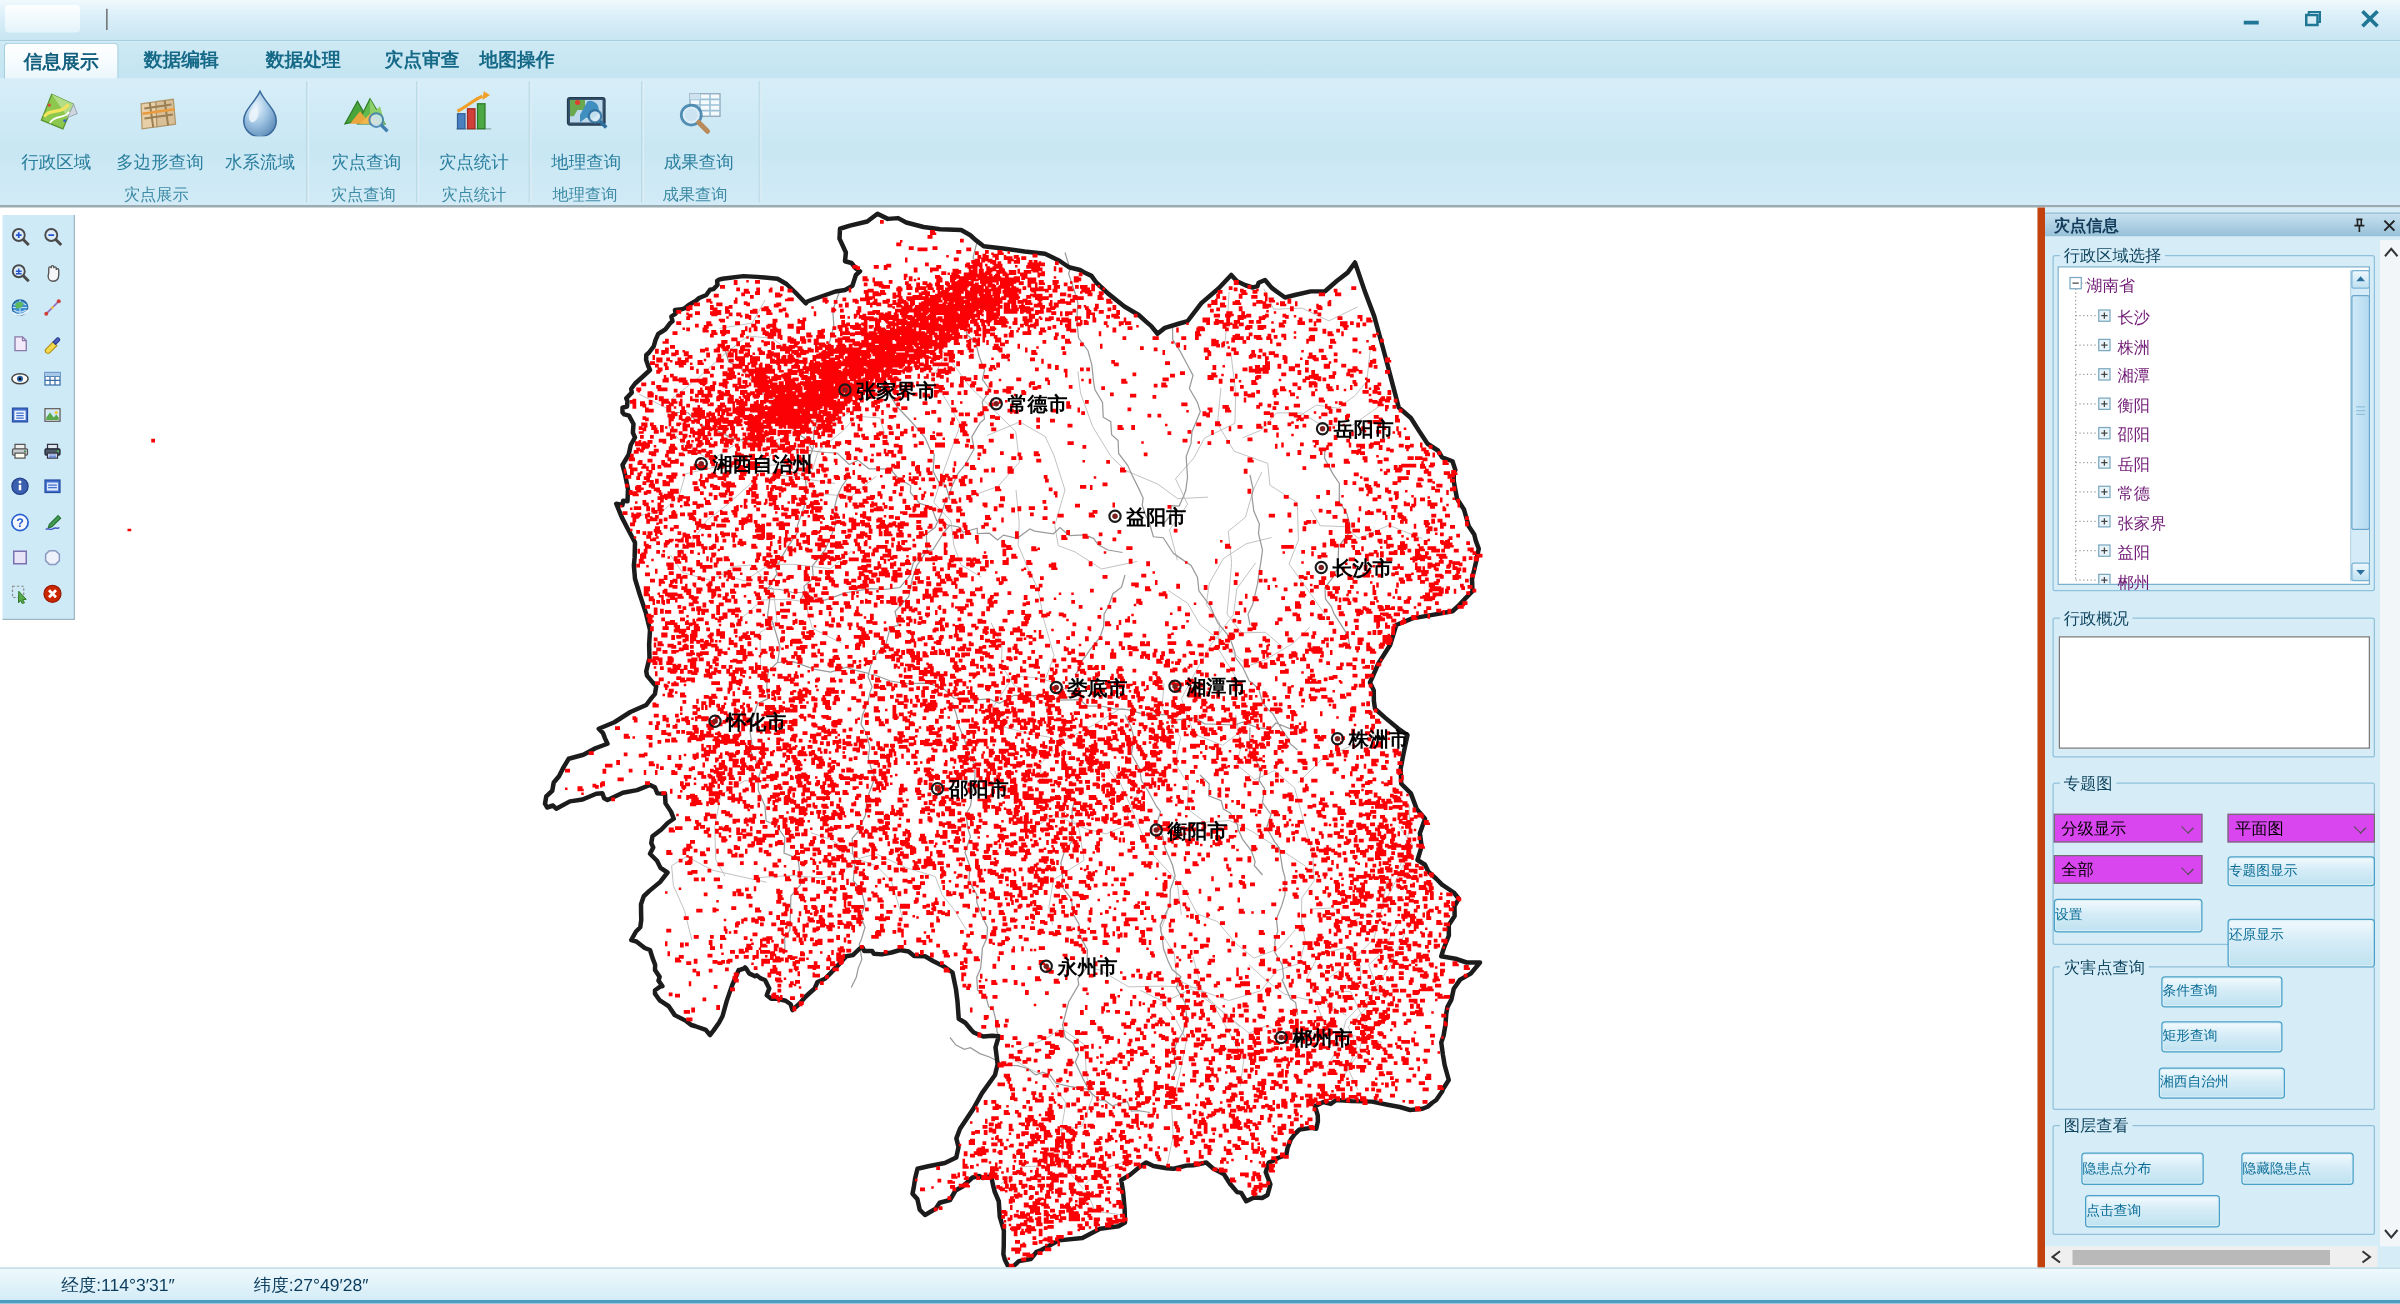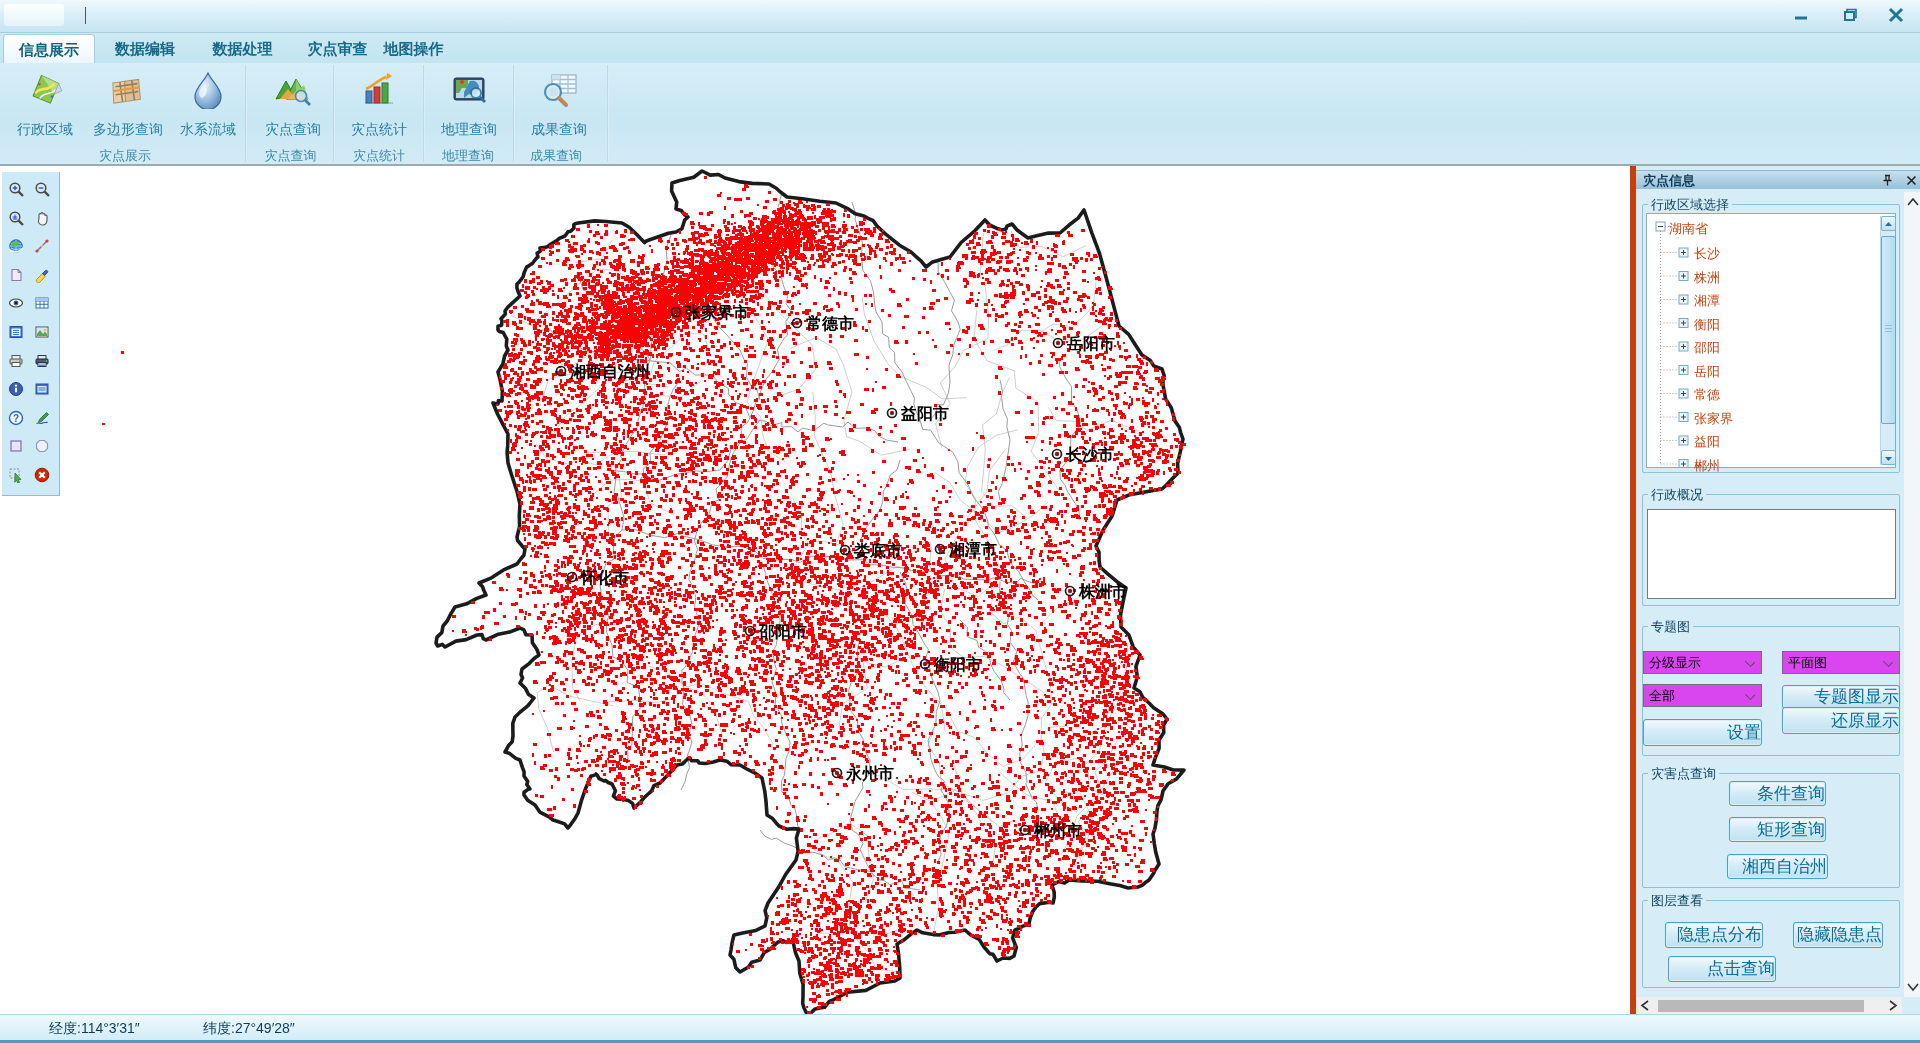--- a/index.html
+++ b/index.html
@@ -17,24 +17,24 @@
 .rbtn .ic{display:block;margin:4px auto 2px}
 .rlab{position:absolute;top:58px;width:100%;left:0;text-align:center;font-size:14px;color:#2a7e9d}
 .glab{position:absolute;top:84px;text-align:center;font-size:13px;color:#3d8aa5}
 .mapwrap{position:absolute;left:0;top:168px;width:1630px;height:846px;background:#fff;overflow:hidden}
 .ltool{position:absolute;left:2px;top:4px;width:58px;height:324px;background:#cfeaf7;border-right:1px solid #9eb7c2;border-bottom:1px solid #9eb7c2}
 .rpanel{position:absolute;left:1630px;top:166px;width:290px;height:848px;background:#d6edf8;border-left:6px solid #c2410c}
 .ptitle{position:absolute;left:0;top:4px;width:290px;height:19px;background:linear-gradient(#c6e0ef,#97c0d8);border-top:1px solid #8fb8d0;font-size:13px;font-weight:bold;color:#123c5a;line-height:19px;padding-left:7px}
 .grplab{position:absolute;font-size:13px;color:#10455f;background:#d6edf8;padding:0 3px}
 .grpbox{position:absolute;border:1px solid #8fc2da;border-radius:2px}
 .treebox{position:absolute;left:10px;top:47px;width:250px;height:255px;background:#fff;border:1px solid #7ab0ca}
-.titem{position:absolute;font-size:13px;color:#c2410c;white-space:nowrap}
+.titem{position:absolute;font-size:13px;color:#701a75;white-space:nowrap}
 .combo{position:absolute;height:23px;background:#d946ef;border:1px solid #707070;font-size:13px;color:#000;line-height:21px;padding-left:5px}
 .combo:after{content:"";position:absolute;right:7px;top:8px;width:7px;height:7px;border-right:1.6px solid #505050;border-bottom:1.6px solid #505050;transform:rotate(45deg) scale(1,.8);margin-top:-2px}
-.btn{position:absolute;background:linear-gradient(#f2fafd,#d5ecf7 45%,#bfe2f0);border:1px solid #49a0c6;border-radius:3px;font-size:17px;color:#0a6d96;text-align:right;box-shadow:0 0 0 1px #d9eef7 inset}
+.btn{position:absolute;background:linear-gradient(#f2fafd,#d5ecf7 45%,#bfe2f0);border:1px solid #49a0c6;border-radius:3px;font-size:11px;color:#0a6d96;text-align:left;box-shadow:0 0 0 1px #d9eef7 inset}
 .statusbar{position:absolute;left:0;top:1014px;width:1920px;height:26px;background:linear-gradient(#eef9fd,#d4ecf7);border-top:1px solid #b0d4e2;font-size:14px;color:#0c3c5c;font-weight:normal;line-height:26px}
 .bottomstrip{position:absolute;left:0;top:1040px;width:1920px;height:3px;background:#4d9dc2}
 .ct{font-weight:bold}
 </style></head><body>
 <div class="titlebar">
     <div class="qat"></div>
     <div class="cursor"></div>
     <div class="winbtns">
       <svg width="20" height="20">
         <path d="M3 13h12" stroke="#1f7795" stroke-width="3"></path>
@@ -384,21 +384,21 @@
 <div class="grpbox" style="left:6px;top:328px;width:258px;height:112px"></div>
     <div class="grplab" style="left:12px;top:320px;width:auto">行政概况</div>
 <div style="position:absolute;left:11px;top:343px;width:249px;height:90px;background:#fff;border:1px solid #7a7a7a"></div>
 <div class="grpbox" style="left:6px;top:460px;width:258px;height:130px"></div>
     <div class="grplab" style="left:12px;top:452px;width:auto">专题图</div>
 <div class="combo" style="left:7px;top:485px;width:119px">分级显示</div>
 <div class="combo" style="left:146px;top:485px;width:118px">平面图</div>
 <div class="combo" style="left:7px;top:518px;width:119px">全部</div>
 <div class="btn" style="left:146px;top:519px;width:118px;height:24px;line-height:22px">专题图显示</div>
 <div class="btn" style="left:7px;top:553px;width:119px;height:27px;line-height:25px">设置</div>
-<div class="btn" style="left:146px;top:541px;width:118px;height:27px;line-height:25px">还原显示</div>
+<div class="btn" style="left:146px;top:569px;width:118px;height:39px;line-height:25px">还原显示</div>
 <div class="grpbox" style="left:6px;top:607px;width:258px;height:115px"></div>
     <div class="grplab" style="left:12px;top:599px;width:auto">灾害点查询</div>
 <div class="btn" style="left:93px;top:615px;width:97px;height:25px;line-height:23px">条件查询</div>
 <div class="btn" style="left:93px;top:651px;width:97px;height:25px;line-height:23px">矩形查询</div>
 <div class="btn" style="left:91px;top:688px;width:101px;height:25px;line-height:23px">湘西自治州</div>
 <div class="grpbox" style="left:6px;top:734px;width:258px;height:88px"></div>
     <div class="grplab" style="left:12px;top:726px;width:auto">图层查看</div>
 <div class="btn" style="left:29px;top:756px;width:98px;height:26px;line-height:24px">隐患点分布</div>
 <div class="btn" style="left:157px;top:756px;width:90px;height:26px;line-height:24px">隐藏隐患点</div>
 <div class="btn" style="left:32px;top:790px;width:108px;height:26px;line-height:24px">点击查询</div>

